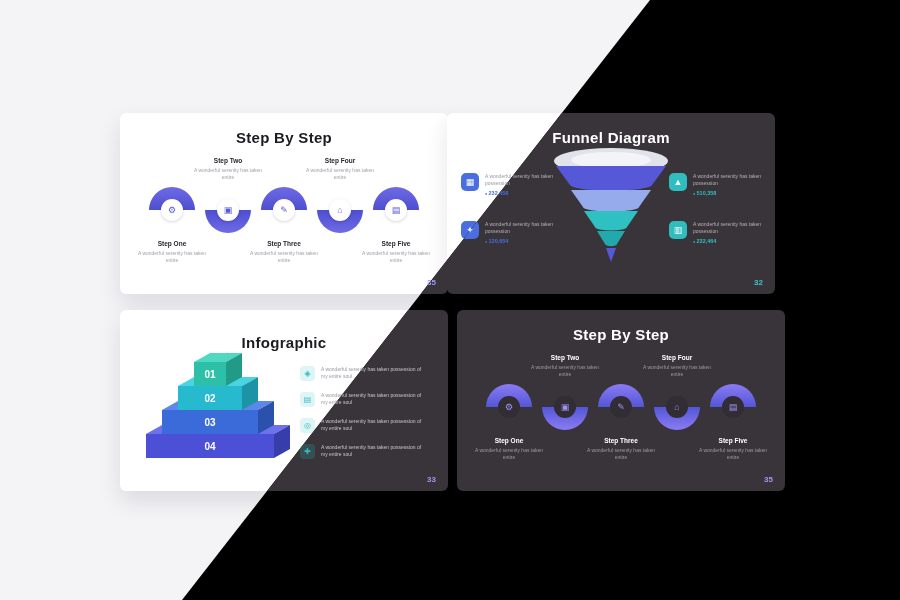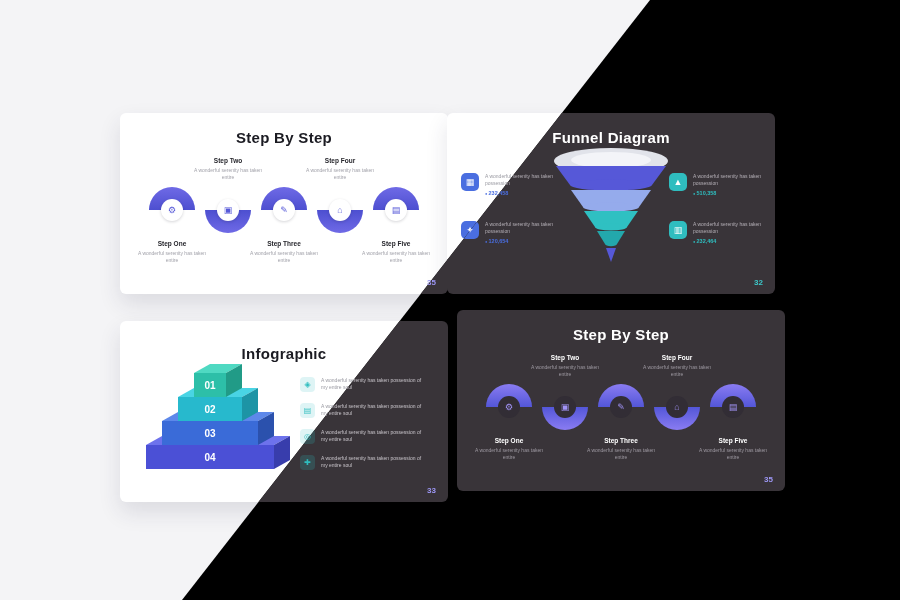--- a/index.html
+++ b/index.html
@@ -17,21 +17,21 @@
   }
 
   
   .slide{
     position:absolute;width:328px;height:181px;border-radius:6px;
     background:#ffffff;box-shadow:0 10px 22px rgba(40,40,70,.12);
   }
   .dark .slide{background:#393439;box-shadow:none;}
   .pos-a{left:120px;top:113px;}
   .pos-b{left:447px;top:113px;}
-  .pos-c{left:120px;top:310px;margin-top:11px;}
+  .pos-c{left:120px;top:310px;}
   .pos-d{left:457px;top:310px;}
 
   .slide-title{
     position:absolute;top:16px;left:0;right:0;text-align:center;
     font-size:15px;font-weight:bold;color:#1b1b22;letter-spacing:.3px;
   }
   .dark .slide-title{color:#ffffff;}
 
   .page-num{position:absolute;right:12px;bottom:7px;font-size:8px;font-weight:bold;}
   .page-indigo{color:#8b8bf0;}

